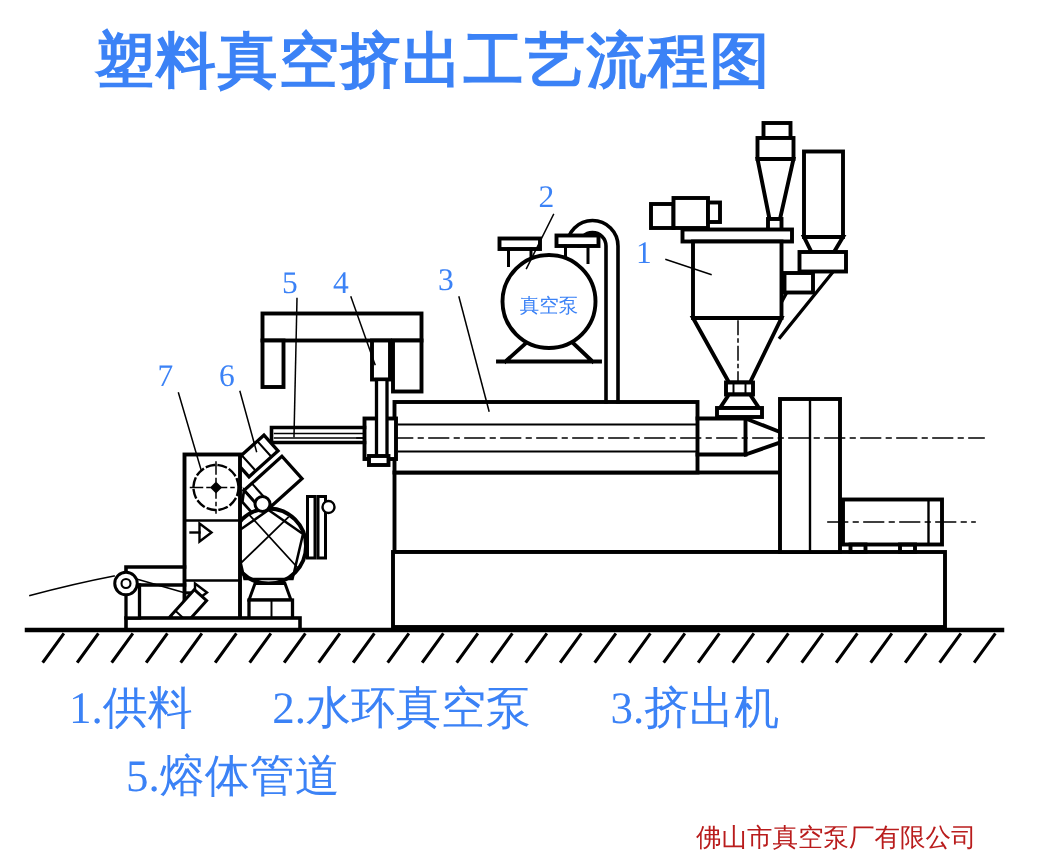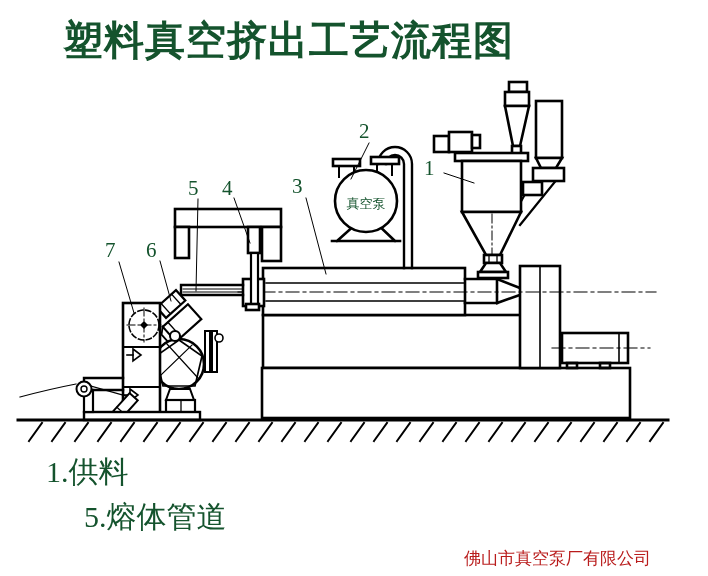--- a/index.html
+++ b/index.html
@@ -1,19 +1,19 @@
 <!DOCTYPE html>
 <html><head>
 <meta charset="utf-8">
 <style>
   html,body{margin:0;padding:0;background:#fff;}
   #stage{position:relative;width:708px;height:576px;background:#ffffff;overflow:hidden;
          font-family:"Liberation Serif", serif;}
   #drawing{position:absolute;left:0;top:0;}
-  .t{position:absolute;white-space:nowrap;color:#14532d;font-family:"Liberation Serif", serif;}
+  .t{position:absolute;white-space:nowrap;color:#3b82f6;font-family:"Liberation Serif", serif;}
   .title{font-size:40px;font-weight:600;letter-spacing:1px;}
   .callout{font-size:21px;}
   .pump-label{font-size:13px;width:56px;text-align:center;}
   .legend-row{font-size:30px;display:flex;}
   .legend-row .item{display:inline-block;}
   .row1 .item{margin-right:27px;}
   .row2 .item{margin-right:26px;}
   .company{font-size:17px;color:#b91c1c;}
 </style>
 </head>
@@ -162,19 +162,21 @@
   <div class="t callout" style="left:292px;top:174px;">3</div>
   <div class="t callout" style="left:222px;top:176px;">4</div>
   <div class="t callout" style="left:188px;top:176px;">5</div>
   <div class="t callout" style="left:146px;top:238px;">6</div>
   <div class="t callout" style="left:105px;top:238px;">7</div>
 
   <div class="t pump-label" style="left:338px;top:195px;">真空泵</div>
 
   <div class="t legend-row row1" style="left:46px;top:452px;gap:26px;">
     <span class="item">1.供料</span>
+    <span class="item">2.水环真空泵</span>
+    <span class="item">3.挤出机</span>
   </div>
   <div class="t legend-row row2" style="left:84px;top:497px;flex-direction:column;">
     <span class="item">5.熔体管道</span>
   </div>
 
   <div class="t company" style="left:464px;top:547px;">佛山市真空泵厂有限公司</div>
 </div>
 
 </body></html>

